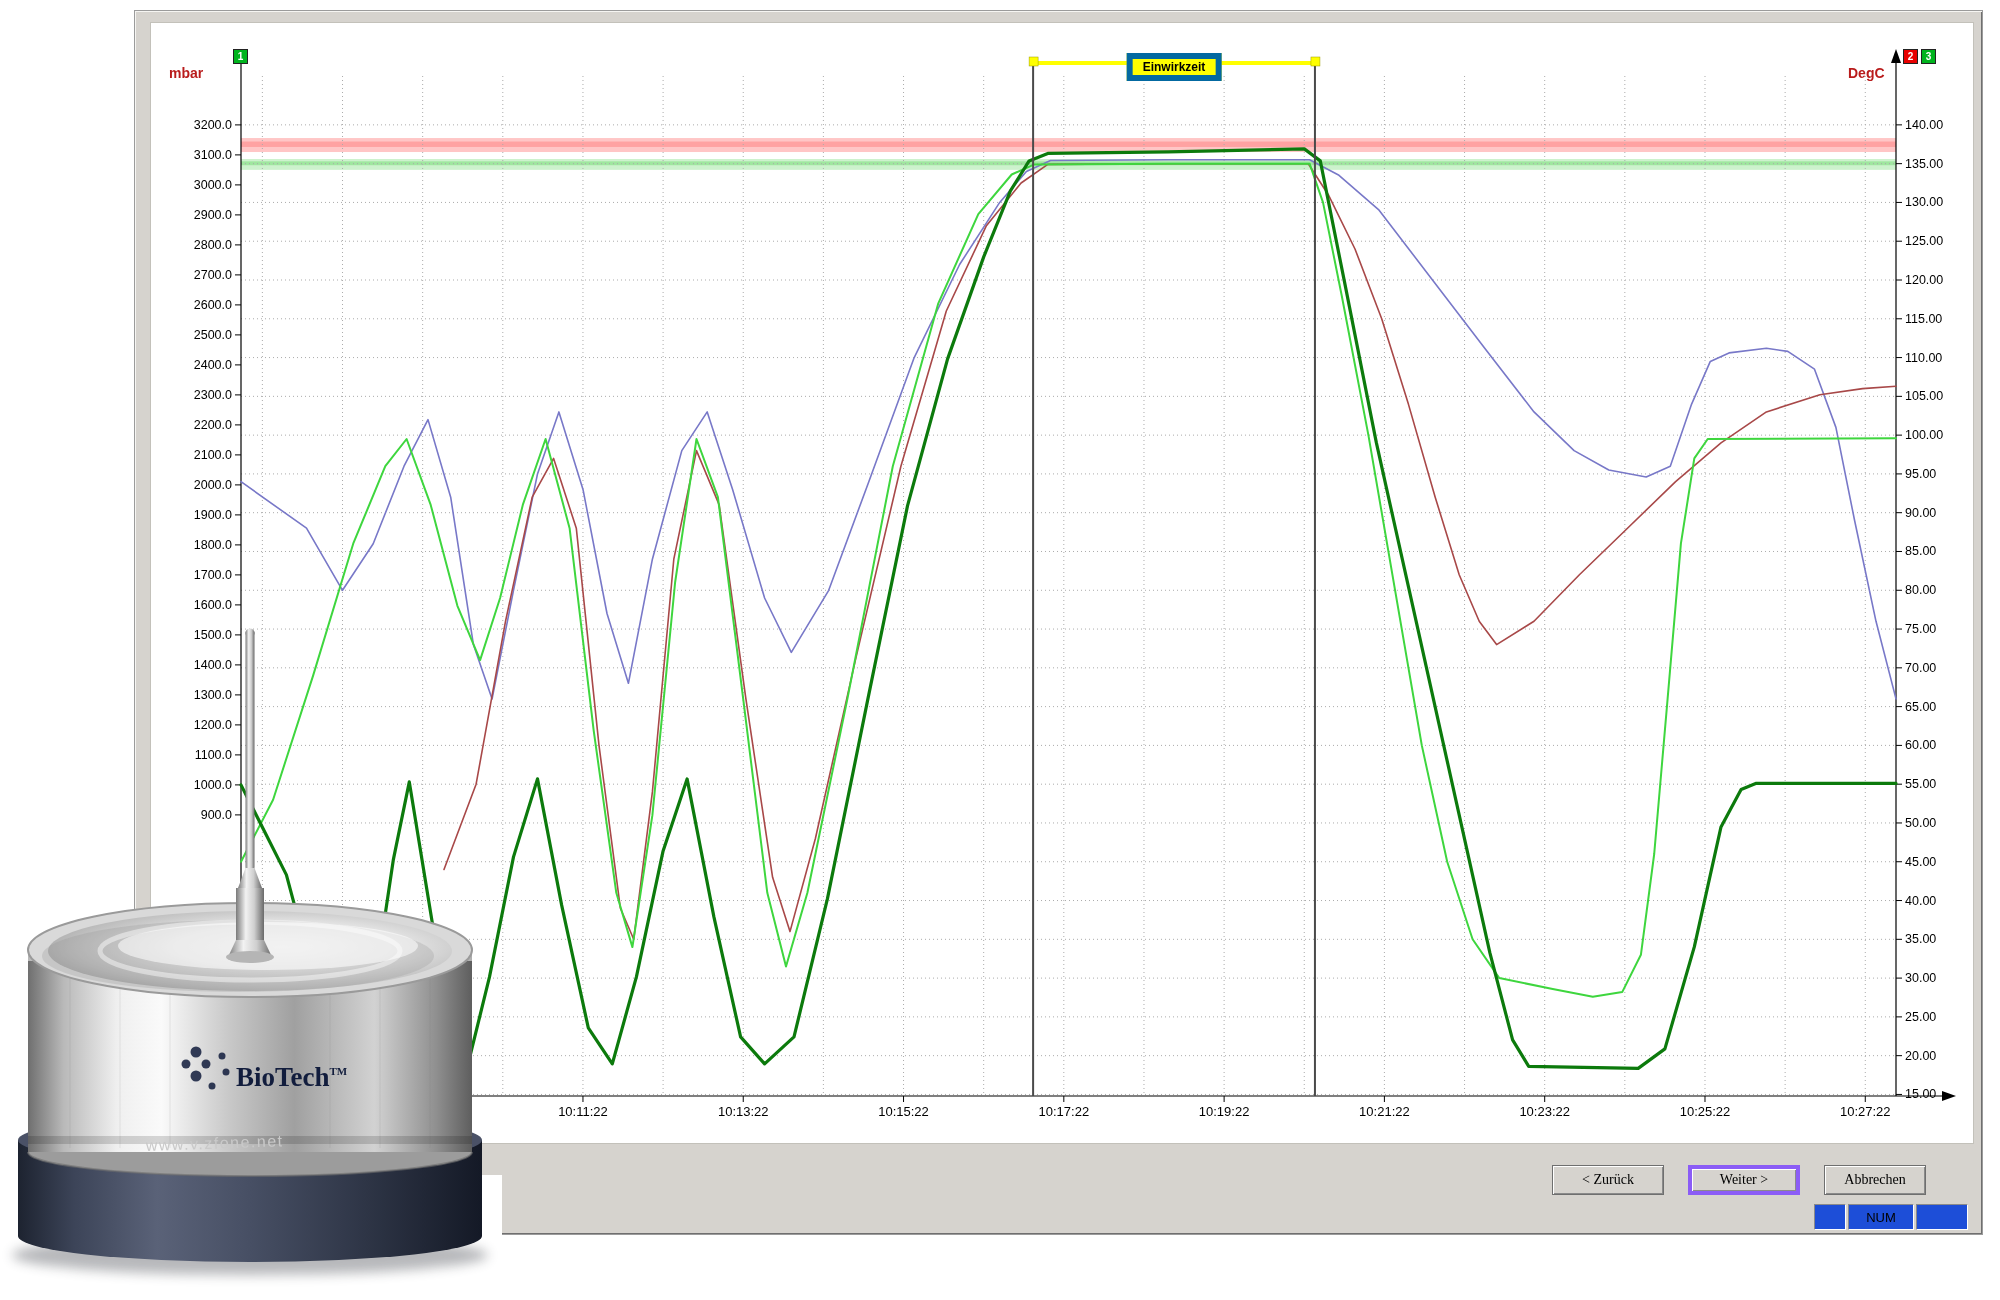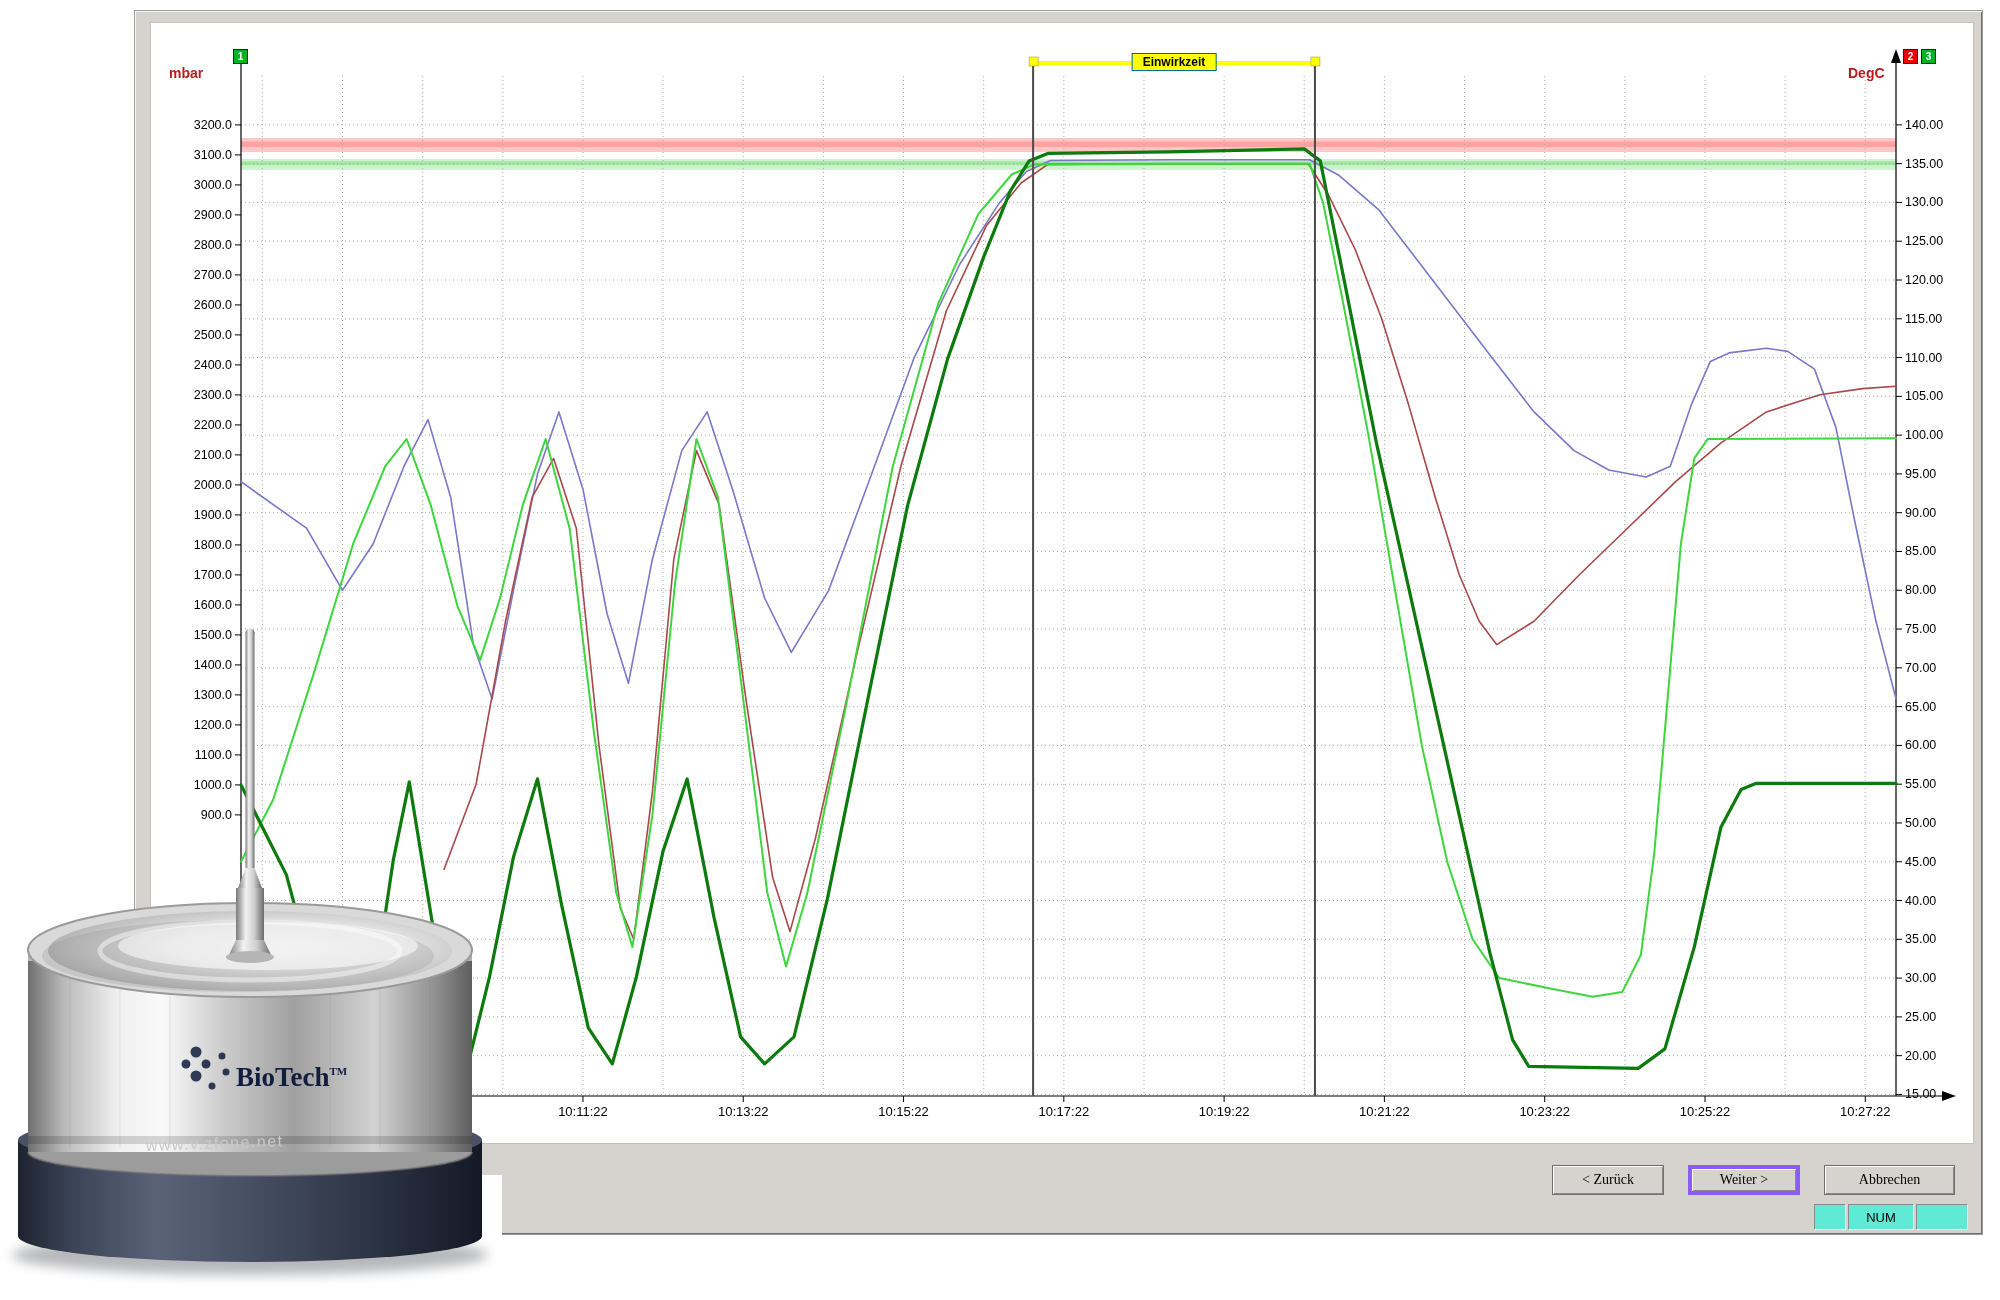--- a/index.html
+++ b/index.html
@@ -18,31 +18,31 @@
 
   .unit-label{position:absolute;font-weight:bold;font-size:14px;color:#b91c1c;}
   .unit-left{left:18px;top:42px;}
   .unit-right{left:1680px;top:42px;padding-left:17px;}
 
   .badge{position:absolute;top:26px;width:15px;height:15px;line-height:14px;text-align:center;
          font-size:10px;font-weight:bold;color:#fff;border:1px solid #222;box-sizing:border-box;
          background:#00b41e;}
 
   .cursor-label{position:absolute;top:30px;transform:translateX(-50%);background:#ffff00;
-                border:1px solid #0369a1;padding:1px 10px;font-size:12px;font-weight:bold;
+                border:6px solid #0369a1;padding:1px 10px;font-size:12px;font-weight:bold;
                 color:#000;white-space:nowrap;z-index:5;}
 
   
   .win-btn{position:absolute;top:1165px;height:30px;background:#d6d3ce;font-family:Liberation Serif, serif;
            font-size:14px;color:#000;border:1px solid #6f6f6f;
            box-shadow:inset 1px 1px 0 #ffffff, inset -1px -1px 0 #8a8a8a;cursor:pointer;}
   .win-btn.default{border:4px solid #8b5cf6;}
 
   
-  .status-cell{position:absolute;top:1204px;height:24px;background:#5eead4;
+  .status-cell{position:absolute;top:1204px;height:24px;background:#1d4ed8;
                border:1px solid;border-color:#8a8a8a #ffffff #ffffff #8a8a8a;
                font-size:13px;color:#000;display:flex;align-items:center;justify-content:center;}
 
   .device-svg{position:absolute;left:0;top:600px;width:520px;height:700px;}
 </style>
 </head>
 <body>
 
 <div id="stage">
 
@@ -240,21 +240,21 @@
     <span class="badge" style="left: 82px; background: rgb(0, 180, 30);">1</span>
     <span class="badge" style="left: 1752px; background: rgb(232, 0, 0);">2</span>
     <span class="badge" style="left: 1770px; background: rgb(0, 180, 30);">3</span>
     <div class="unit-label unit-right">DegC</div>
 
     <div class="cursor-label" style="left: 1023.02px;">Einwirkzeit</div>
   </div>
 
   <button class="win-btn" style="left:1552px;width:112px">&lt; Zurück</button>
   <button class="win-btn default" style="left:1688px;width:112px">Weiter &gt;</button>
-  <button class="win-btn" style="left:1824px;width:131px">Abbrechen</button>
+  <button class="win-btn" style="left:1824px;width:102px">Abbrechen</button>
 
   <div class="status-cell" style="left:1814px;width:30px"></div>
   <div class="status-cell" style="left:1848px;width:64px">NUM</div>
   <div class="status-cell" style="left:1916px;width:50px"></div>
 
   <svg class="device-svg" viewBox="0 0 520 700">
     <defs>
       <linearGradient id="gBase" x1="0" x2="1" y1="0" y2="0">
         <stop offset="0" stop-color="#1d2330"></stop>
           <stop offset="0.12" stop-color="#3c4458"></stop>

